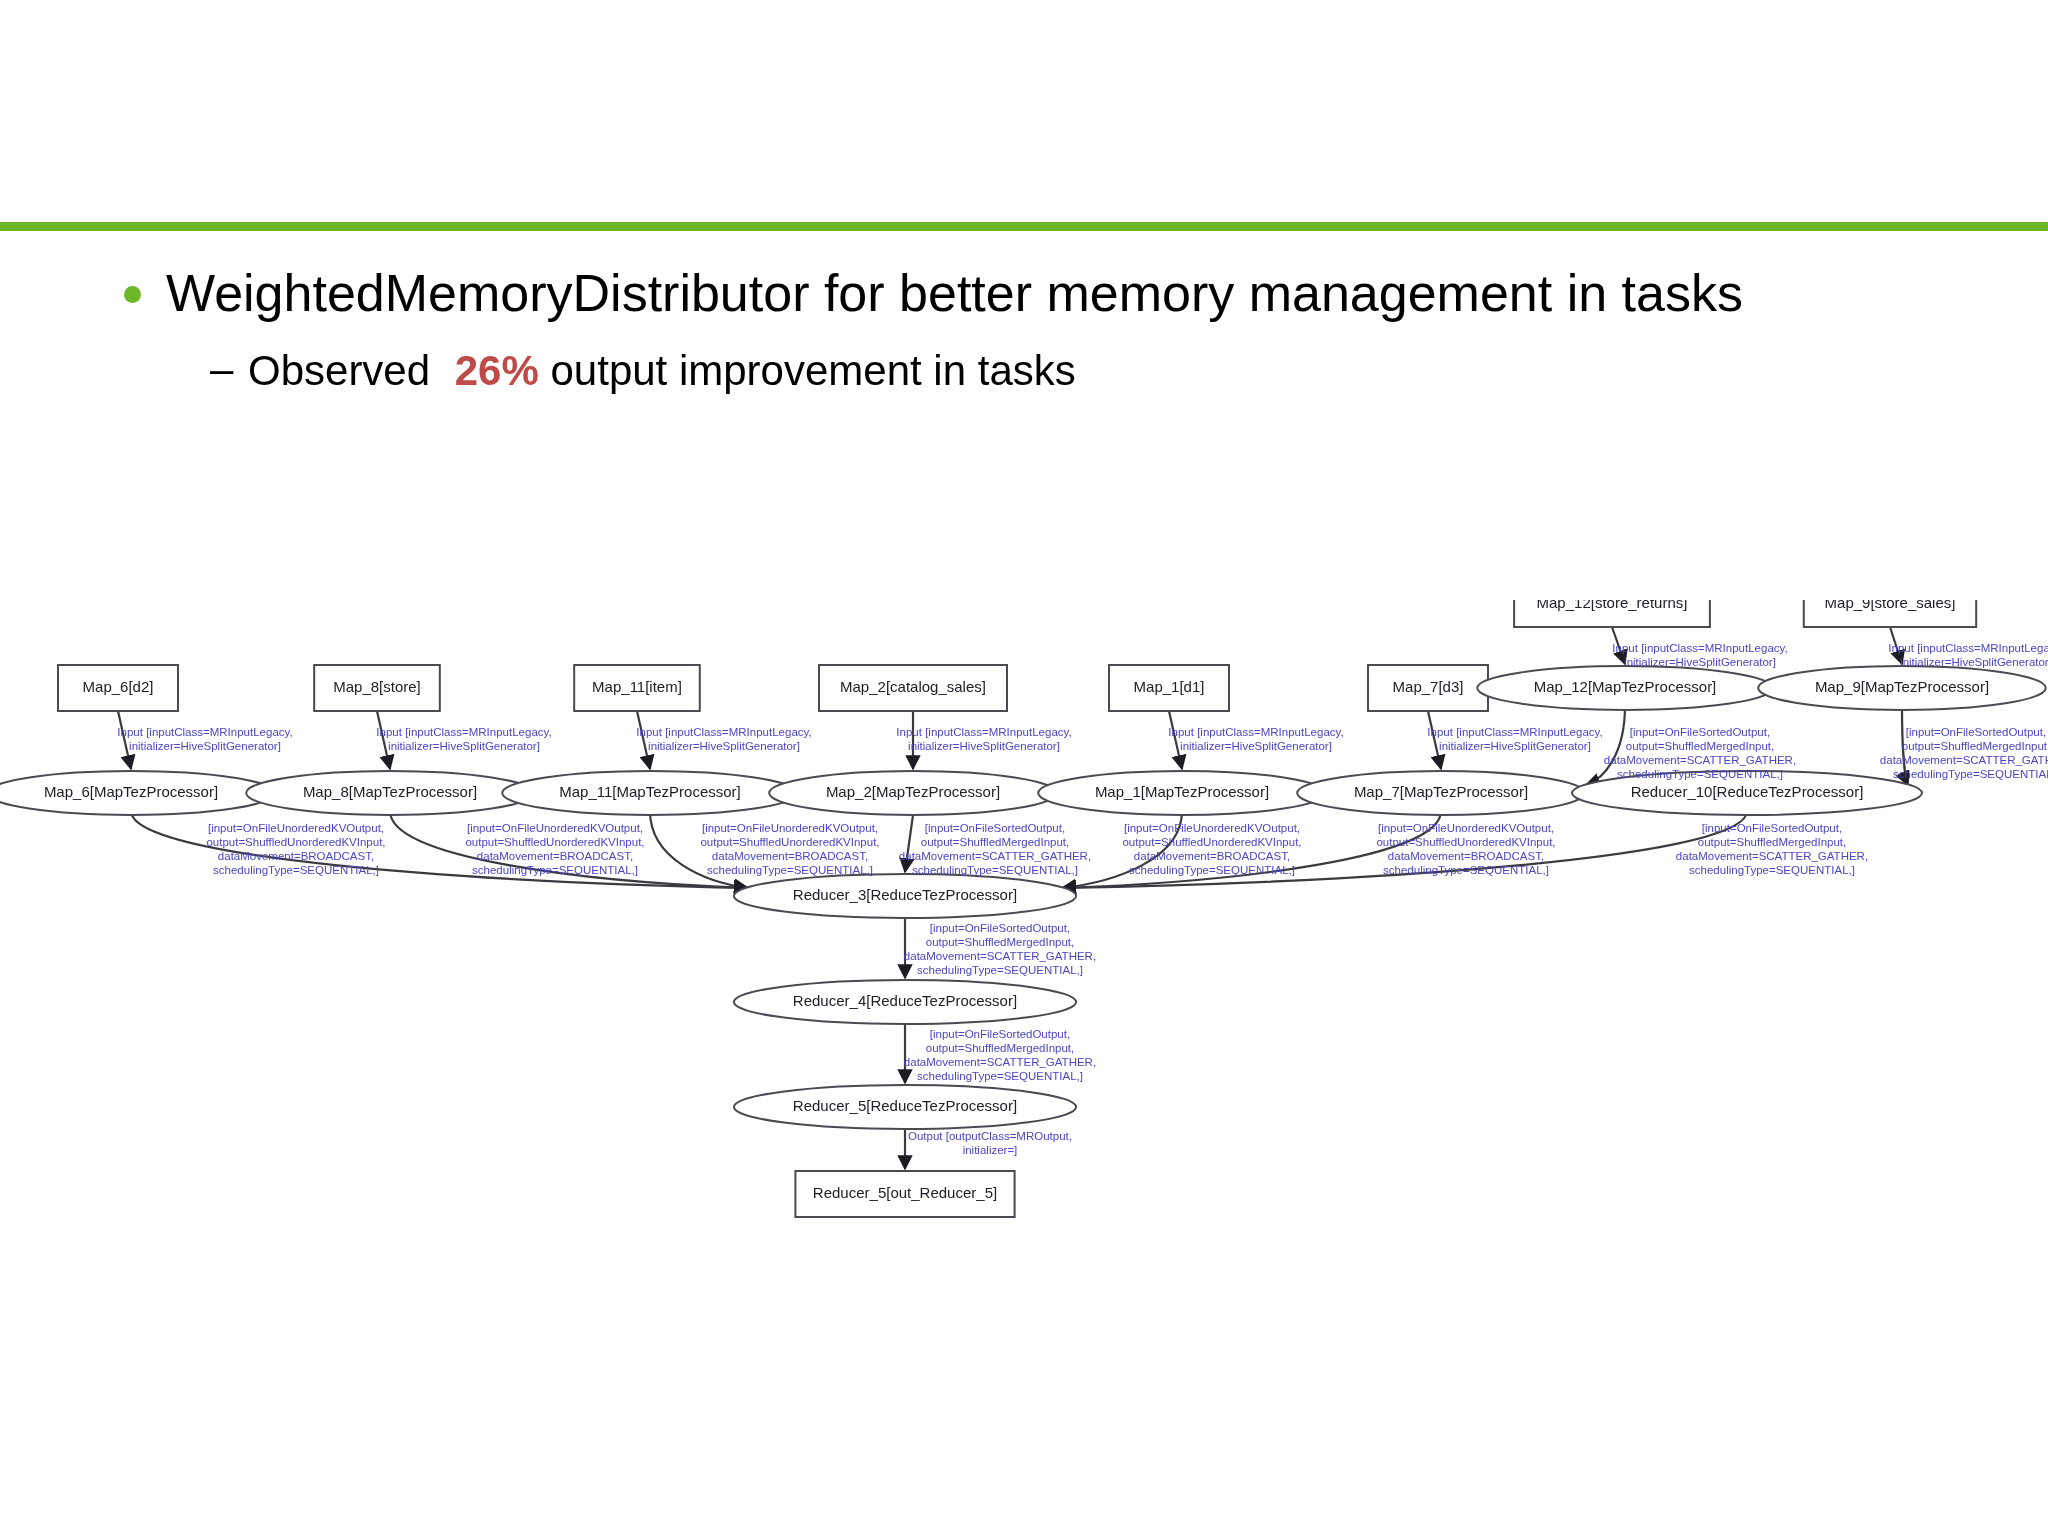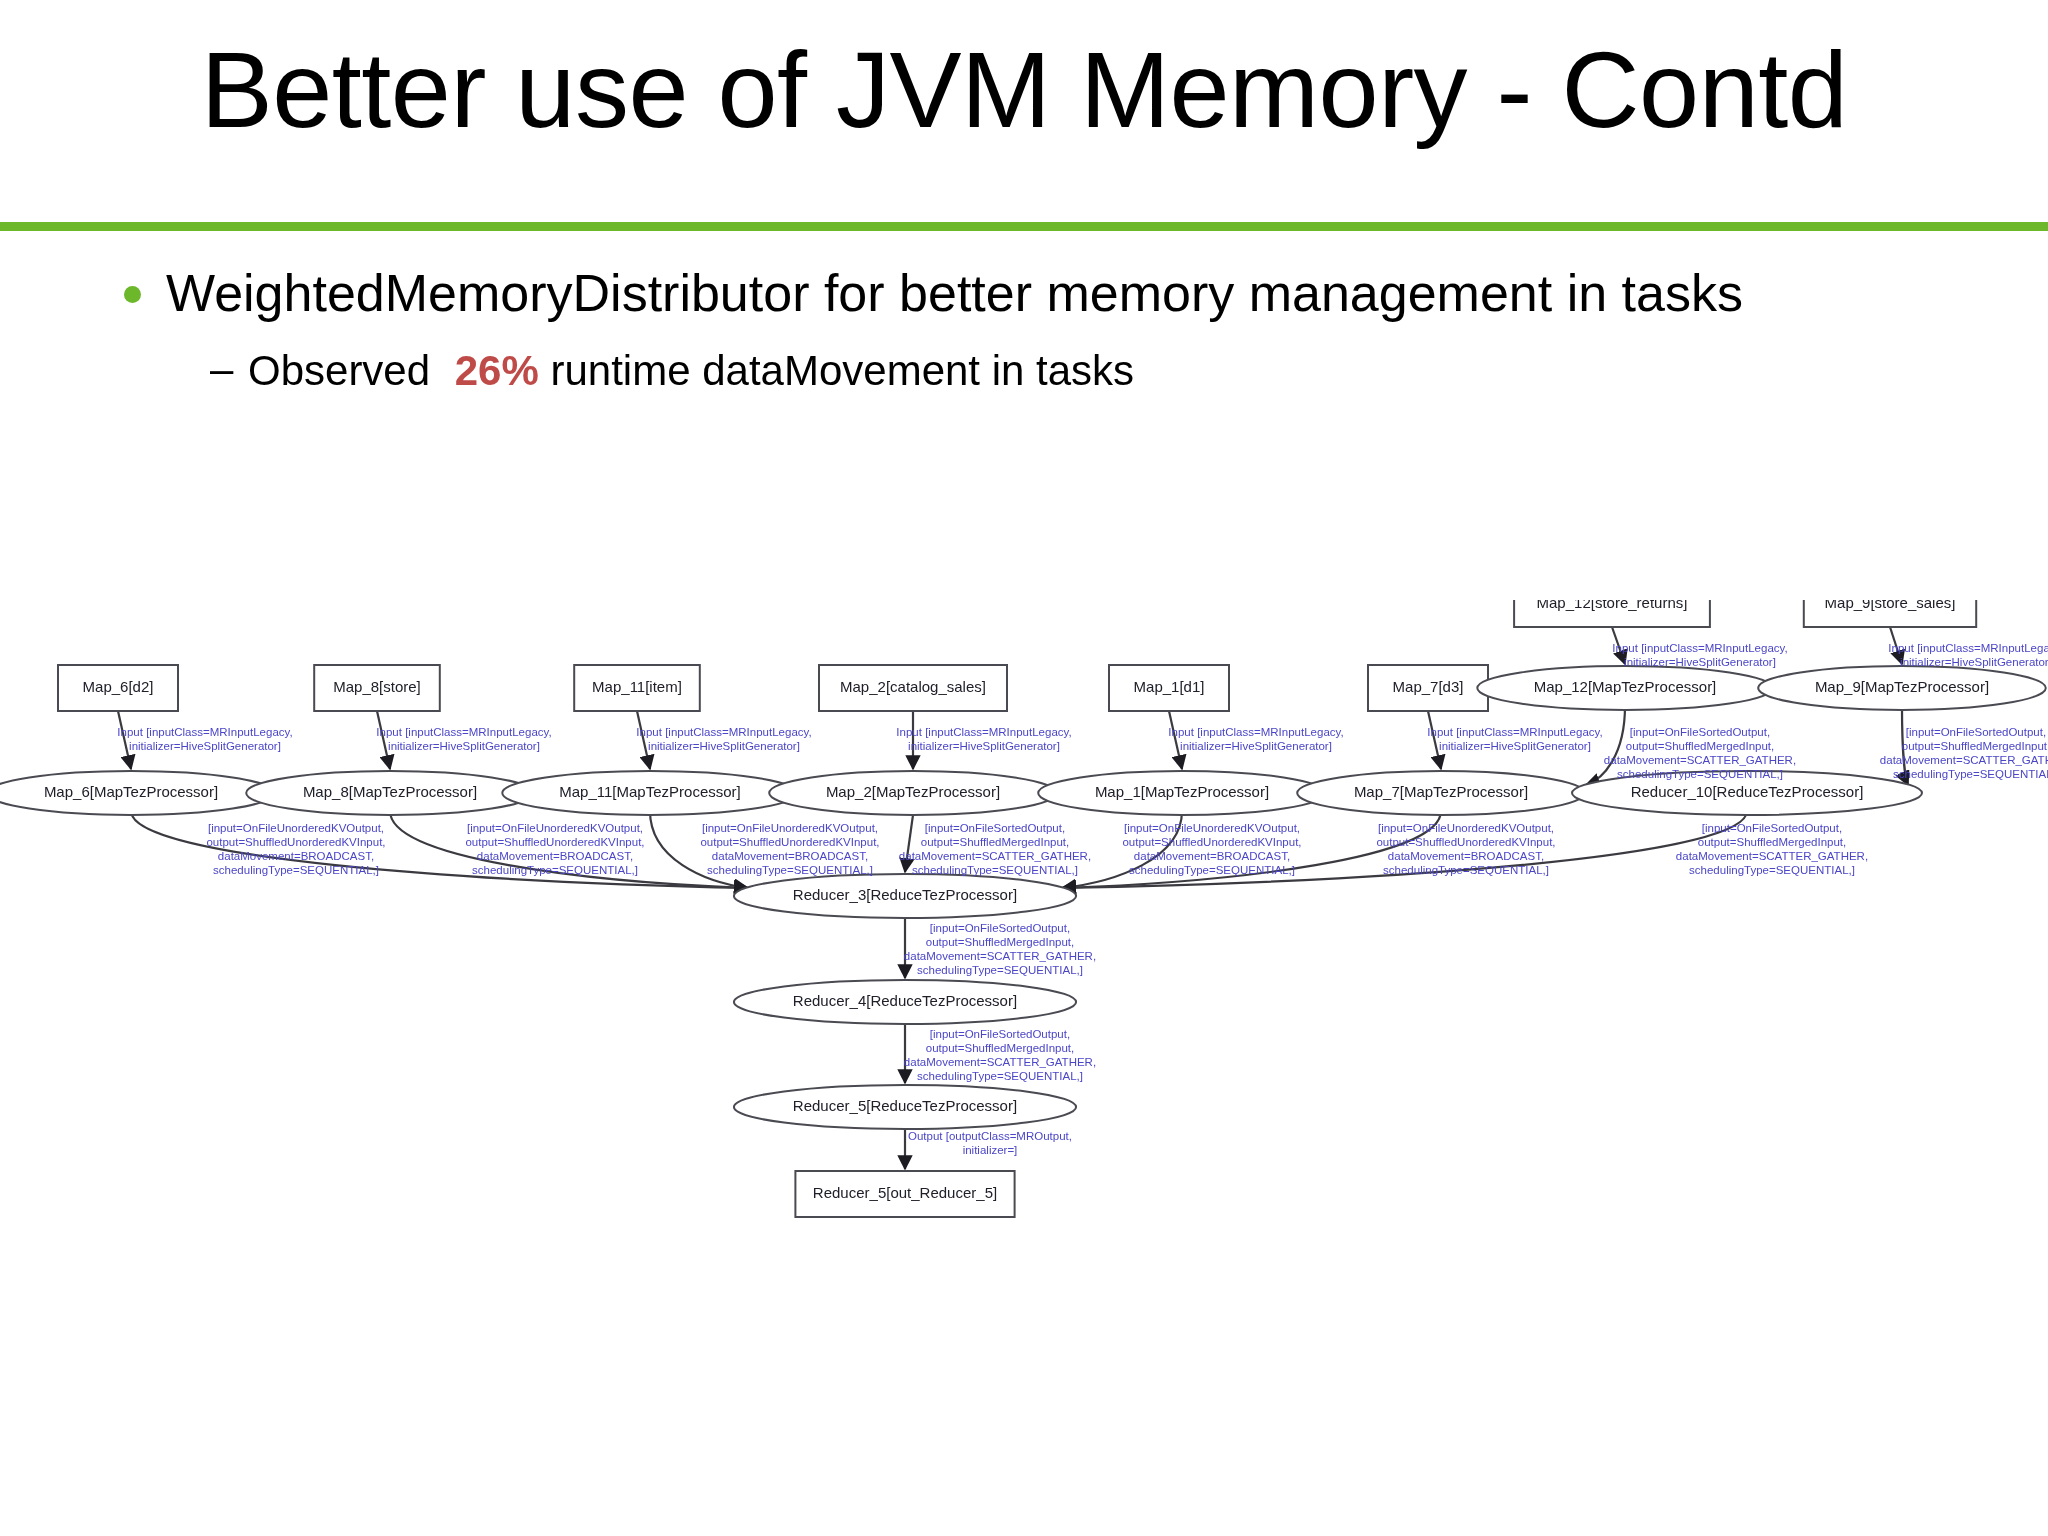--- a/index.html
+++ b/index.html
@@ -104,31 +104,30 @@
     font-size: 11.5px;
     fill: #4b46c8;
     text-anchor: middle;
   }
 </style>
 </head>
 <body>
 
 <div id="slide">
 
-  <h1 id="title">Better use of JVM Memory - Contd</h1>
   <div id="title-rule"></div>
 
   <div id="body">
     <div class="bullet-l1">
       <span class="dot"></span>
       <span>WeightedMemoryDistributor for better memory management in tasks</span>
     </div>
     <div class="bullet-l2">
       <span class="dash">–</span>
-      <span>Observed </span><span class="pct">26%</span><span> runtime dataMovement in tasks</span>
+      <span>Observed </span><span class="pct">26%</span><span> output improvement in tasks</span>
     </div>
   </div>
 
   <div id="diagram">
     <svg id="dag" width="2048" height="936" viewBox="0 0 2048 936">
       <defs>
         <marker id="arr" viewBox="0 0 10 10" refX="9" refY="5" markerWidth="7" markerHeight="7" orient="auto-start-reverse">
           <path d="M 0 0 L 10 5 L 0 10 z" fill="#1c1c22"></path>
         </marker>
       </defs>

